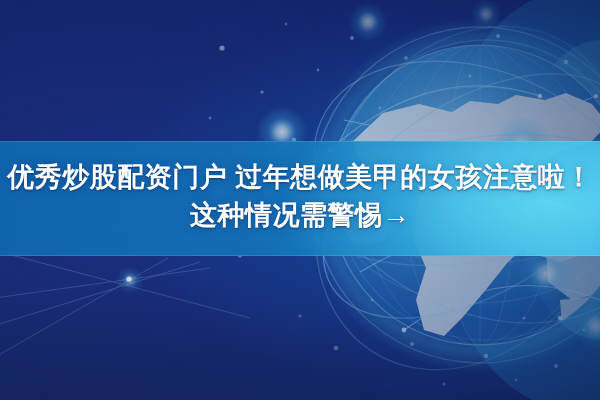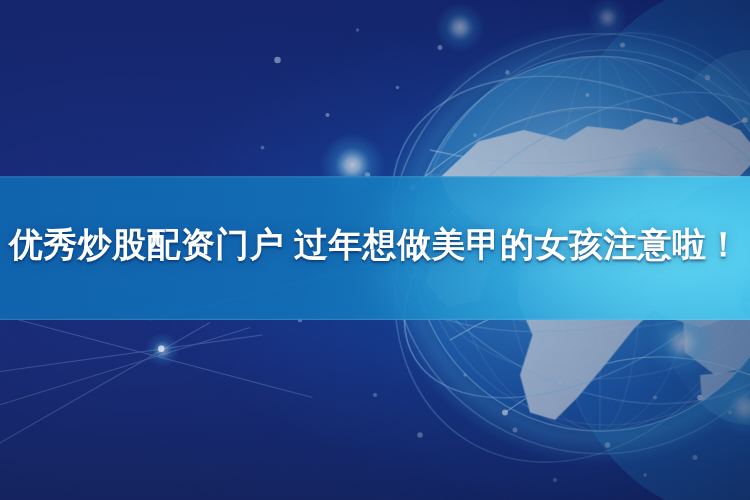--- a/index.html
+++ b/index.html
@@ -219,15 +219,16 @@
 
   <div class="layer vignette"></div>
 
   <div class="band"></div>
   <div class="band-glow"></div>
   <div class="band-edge-top"></div>
   <div class="band-edge-bot"></div>
 
   <div class="headline">
     <div class="hl-line l1">优秀炒股配资门户 过年想做美甲的女孩注意啦！</div>
+    <div class="hl-line l2">这种情况需警惕→</div>
   </div>
 
 </div>
 
 </body></html>

